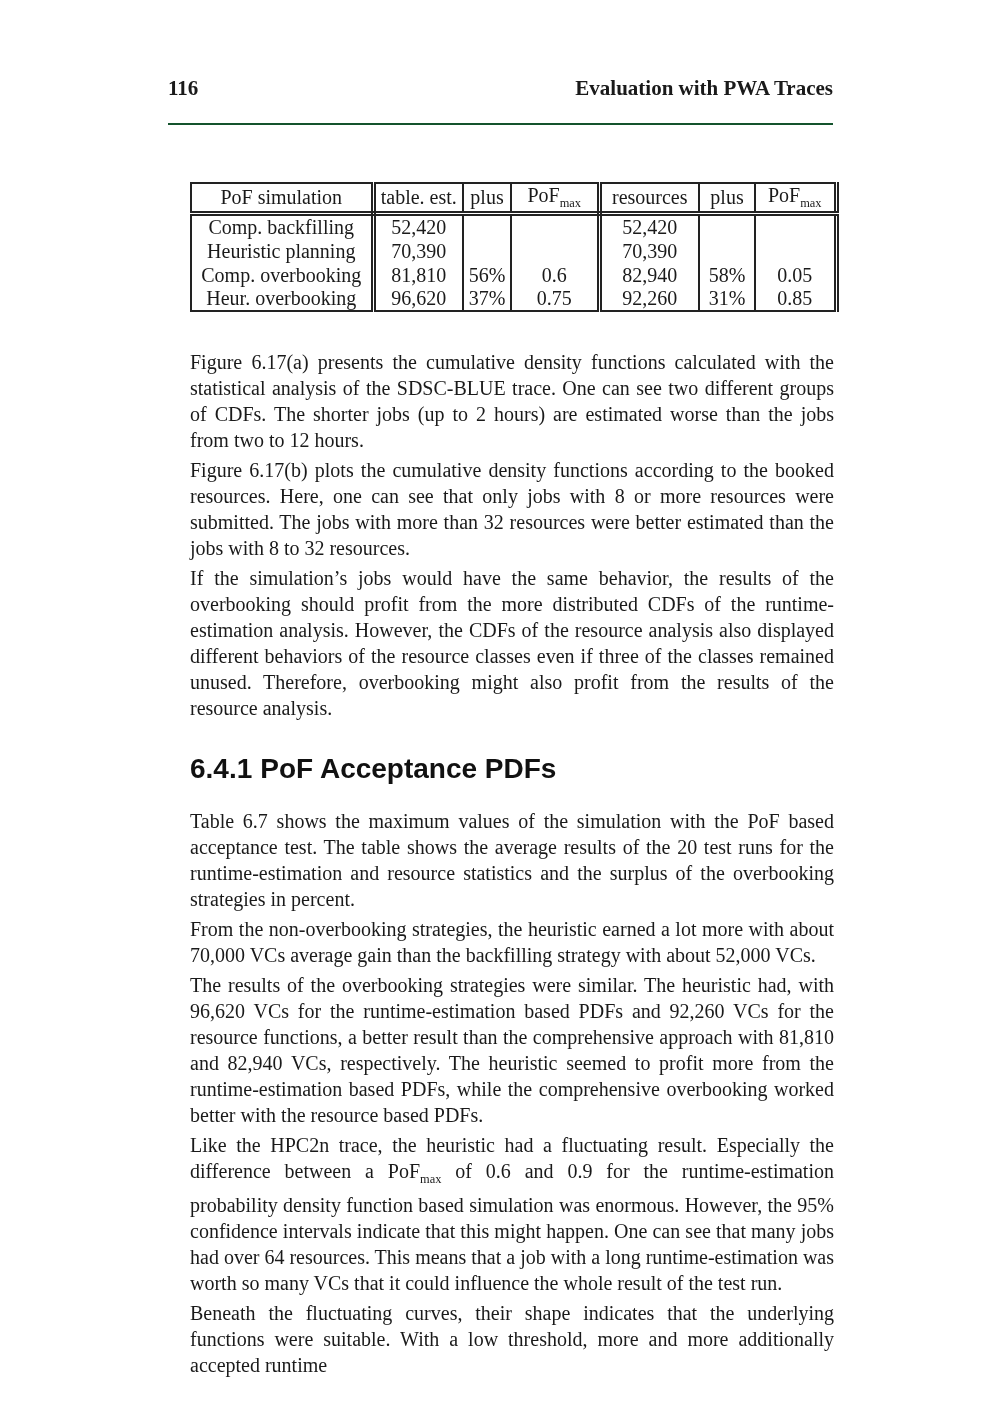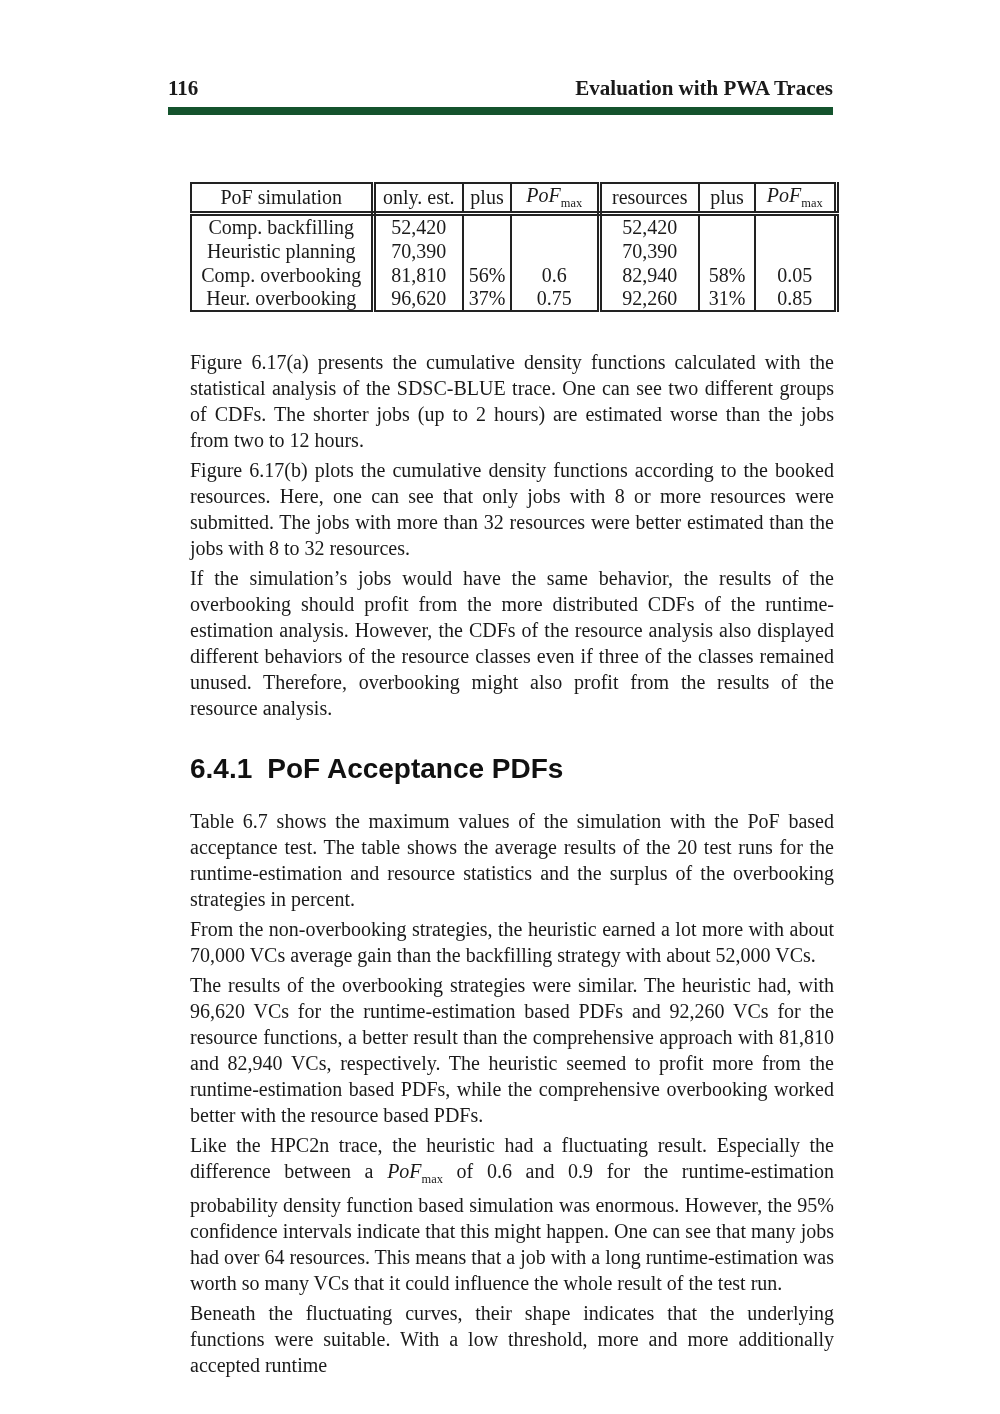--- a/index.html
+++ b/index.html
@@ -11,22 +11,22 @@
     color:#1a1a1a;
     font-family:"Liberation Serif", serif;
     overflow:hidden;
   }
 
   
   .running-header {
     position:absolute; top:76px; left:168px; width:665px;
     display:flex; justify-content:space-between; align-items:flex-start;
     font-weight:bold; font-size:21px;
-    padding-bottom:6px;
-    border-bottom:8px solid #14532d;
+    padding-bottom:22px;
+    border-bottom:2px solid #14532d;
   }
 
   
   .table-caption {
     position:absolute; top:150px; left:190px; width:644px;
     text-align:center; font-size:19.5px;
   }
   .table-caption .cap-label { font-weight:bold; }
   .table-caption .cap-text  { font-style:italic; }
 
@@ -45,40 +45,40 @@
     text-align:center;
     vertical-align:middle;
     border-right:2px solid #222;
     padding:0 4px;
     overflow:hidden; white-space:nowrap;
   }
   table.results th { height:30px; }
   table.results td { height:24px; }
   table.results th.dbl, table.results td.dbl { border-right:5px double #222; }
   table.results thead th { border-bottom:5px double #222; }
-  .math-i { font-style:italic; font-family:"Liberation Serif", serif; }
+  .math-i { font-family:"Liberation Serif", serif; }
   sub.math-sub { font-style:normal; font-size:0.62em; }
 
   
   .body-text {
     position:absolute; top:349px; left:190px; width:644px;
     font-size:20px; line-height:26px;
     text-align:justify;
   }
   .body-text p { margin:0 0 4px 0; }
   .section-heading {
     margin:32px 0 23px 0;
     font-family:"Liberation Sans", sans-serif;
     font-weight:bold;
     font-size:28px;
     line-height:32px;
     text-align:left;
     color:#111;
   }
-  .section-heading .sec-num { margin-right:15px; }
+  .section-heading .sec-num { margin-right:8px; }
 </style>
 </head>
 <body>
 
 <div class="page">
 
   <div class="running-header">
     <span>116</span>
     <span>Evaluation with PWA Traces</span>
   </div>
@@ -90,21 +90,21 @@
         <col style="width:90px">
         <col style="width:48px">
         <col style="width:88px">
       <col style="width:100px">
         <col style="width:56px">
         <col style="width:81px">
     </colgroup>
     <thead>
       <tr>
         <th class="dbl">PoF simulation</th>
-        <th>only. est.</th>
+        <th>table. est.</th>
         <th>plus</th>
         <th class="dbl"><span class="math-i">PoF</span><sub class="math-sub">max</sub></th>
         <th>resources</th>
         <th>plus</th>
         <th><span class="math-i">PoF</span><sub class="math-sub">max</sub></th>
       </tr>
     </thead>
     <tbody>
       <tr>
         <td class="dbl">Comp. backfilling</td>

